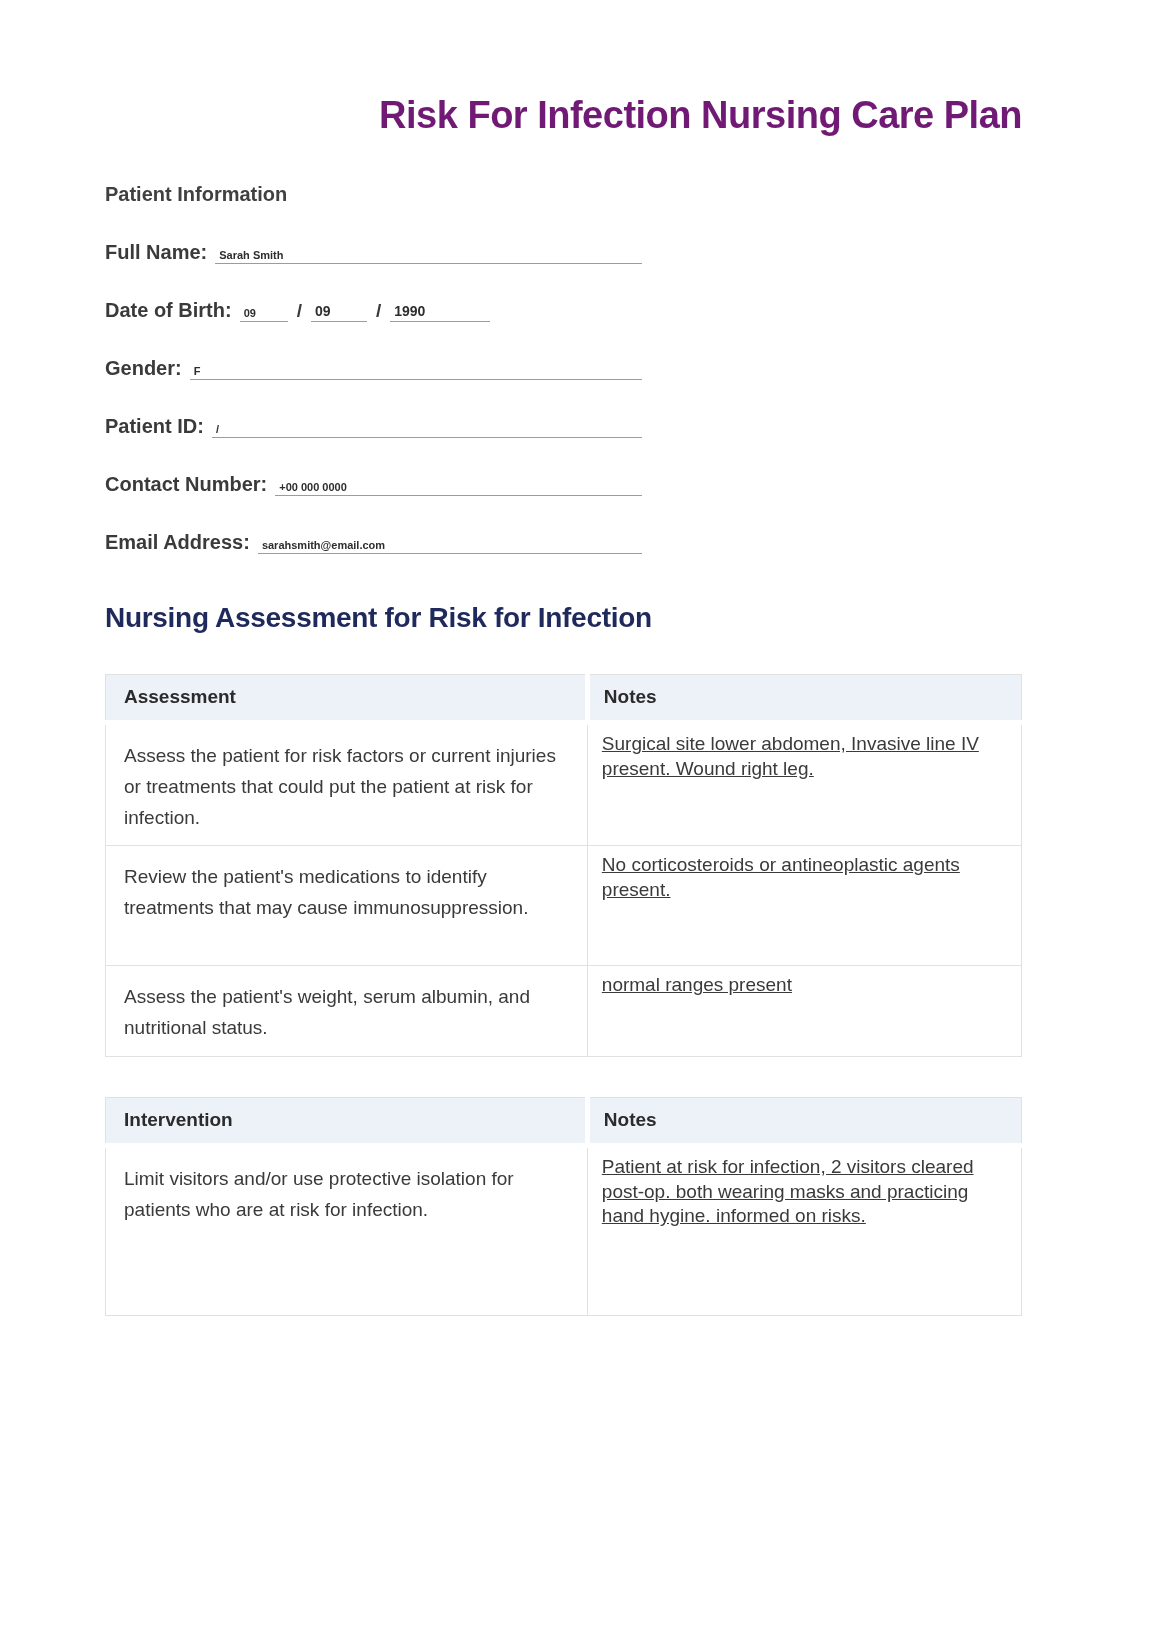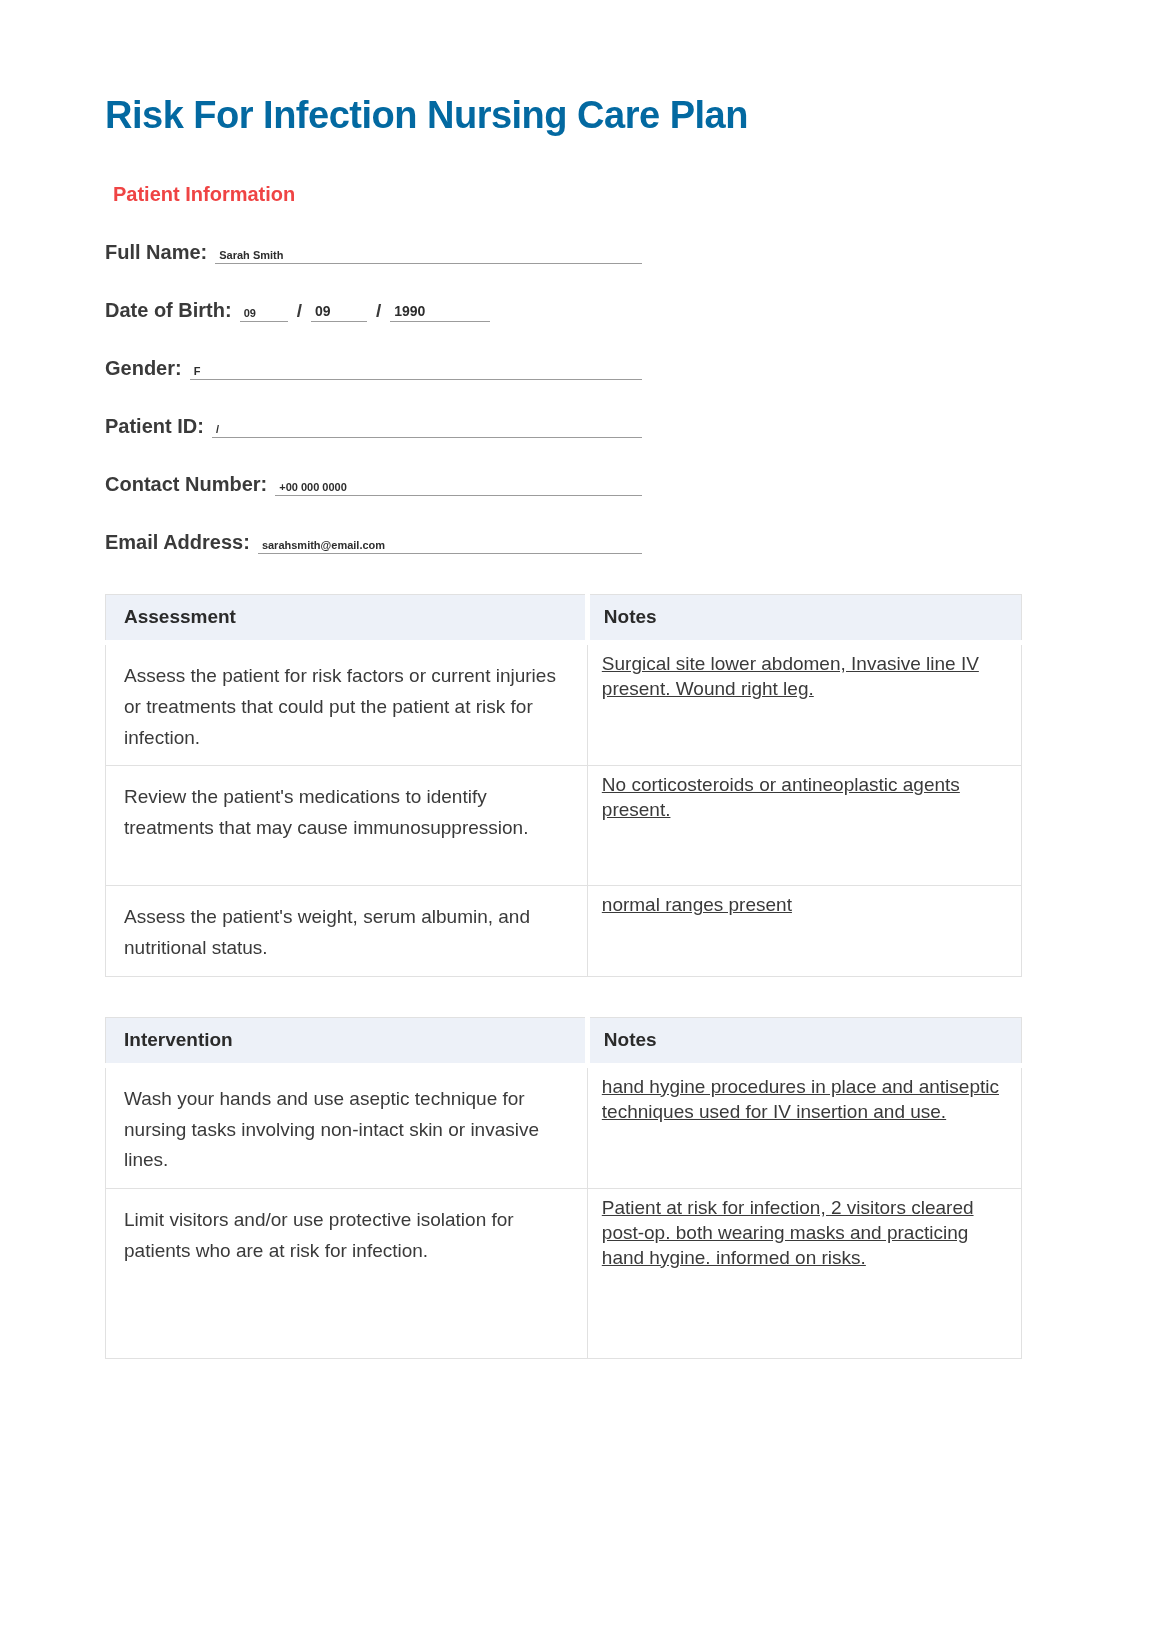--- a/index.html
+++ b/index.html
@@ -8,30 +8,30 @@
     width: 1176px; height: 1630px;
     font-family: "Liberation Sans", sans-serif;
     color: #3a3a3a;
     overflow: hidden;
   }
   .page { position: relative; width: 1176px; height: 1630px; background: #fff; }
   .content { margin-left: 105px; width: 917px; }
 
   .doc-title {
     padding-top: 94px;
-    text-align: left;
+    text-align: right;
     font-size: 38px;
     font-weight: bold;
-    color: #0369a1;
+    color: #701a75;
     letter-spacing: -0.5px;
   }
 
   
   .patient-info { margin-top: 46px; width: 537px; }
-  .pi-heading { font-size: 20px; font-weight: bold; color: #ef4444; margin-left: 8px; }
+  .pi-heading { font-size: 20px; font-weight: bold; color: #404040; }
   .field-row {
     display: flex;
     align-items: flex-end;
     margin-top: 32px;
     height: 26px;
     font-size: 20px;
     color: #3a3a3a;
     white-space: nowrap;
     font-weight: bold;
   }
@@ -135,20 +135,21 @@
         <span class="field-label">Contact Number:</span>
         <span class="field-value">+00 000 0000</span>
       </div>
 
       <div class="field-row">
         <span class="field-label">Email Address:</span>
         <span class="field-value">sarahsmith@email.com</span>
       </div>
     </div>
 
+    <h2 class="section-heading heading-assessment">Nursing Assessment for Risk for Infection</h2>
 
     <table class="doc-table">
       <colgroup>
           <col class="c1">
           <col class="c2">
         </colgroup>
       <thead>
         <tr>
           <th>Assessment</th>
           <th>Notes</th>
@@ -176,24 +177,20 @@
           <col class="c1">
           <col class="c2">
         </colgroup>
       <thead>
         <tr>
           <th>Intervention</th>
           <th>Notes</th>
         </tr>
       </thead>
       <tbody>
-        <tr style="height:122px;">
-          <td class="cell-item">Wash your hands and use aseptic technique for nursing tasks involving non-intact skin or invasive lines.</td>
-          <td class="cell-notes">hand hygine procedures in place and antiseptic techniques used for IV insertion and use.</td>
-        </tr>
         <tr style="height:170px;">
           <td class="cell-item">Limit visitors and/or use protective isolation for patients who are at risk for infection.</td>
           <td class="cell-notes">Patient at risk for infection, 2 visitors cleared post-op. both wearing masks and practicing hand hygine. informed on risks.</td>
         </tr>
       </tbody>
     </table>
 
   </div>
 </div>
 

